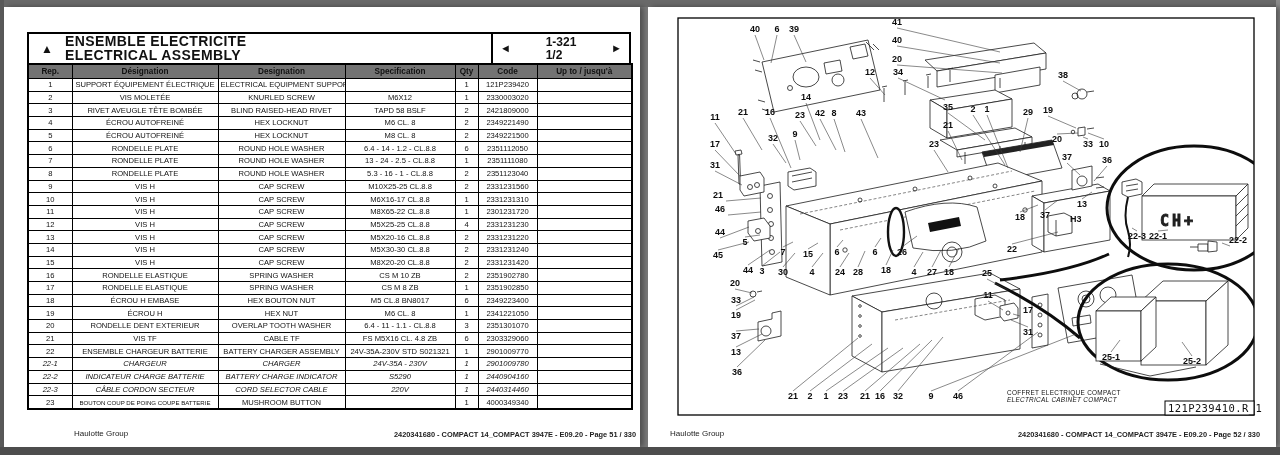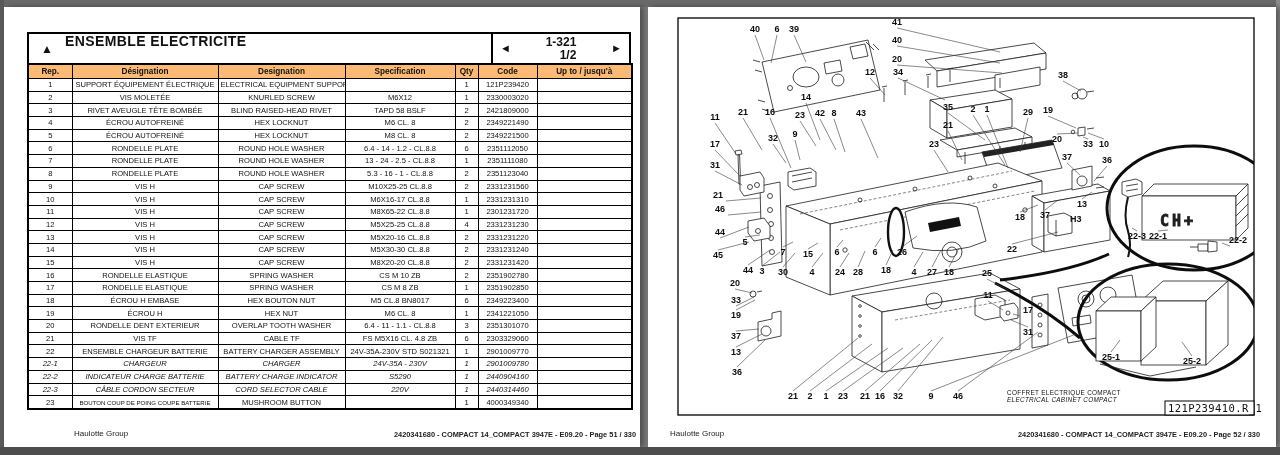--- a/index.html
+++ b/index.html
@@ -14,27 +14,27 @@
   #page-right{left:648px;width:628px}
 
   
   #titlebox{position:absolute;left:23px;top:25px;width:600px;height:29px;border:2px solid #000;
             display:flex;align-items:stretch;box-sizing:content-box}
   .tri{width:36px;display:flex;align-items:center;justify-content:center;font-size:12px}
   .titles{flex:1;display:flex;flex-direction:column;justify-content:flex-start;
           font-weight:bold;font-size:14px;line-height:14px;letter-spacing:.4px}
   .nav{width:122px;border-left:2px solid #000;display:flex;align-items:center;
        justify-content:space-between;padding:0 7px;font-weight:bold}
-  .nav .num{text-align:right;font-size:12px;line-height:13px}
+  .nav .num{text-align:left;font-size:12px;line-height:13px}
   .arr{font-size:11px;line-height:11px}
 
   
   table.parts{position:absolute;left:23px;top:56px;width:604px;border-collapse:collapse;
               table-layout:fixed;border:2px solid #000;text-align:center;font-size:7.6px}
-  table.parts th{border:1px solid #000;padding:0;height:13px;font-size:8.2px;font-weight:bold;background:#fdba74}
+  table.parts th{border:1px solid #000;padding:0;height:13px;font-size:8.2px;font-weight:bold;background:#737373}
   table.parts td{border:1px solid #000;padding:0 2px;height:11.7px;overflow:hidden;white-space:nowrap}
   tr.it td{font-style:italic}
   td.smalltxt{font-size:6.1px}
 
   .footer-brand{position:absolute;top:422px;font-size:8px;font-weight:normal;color:#222}
   .footer-doc{position:absolute;top:423px;font-size:7.4px;font-weight:bold;color:#222}
   #page-left .footer-brand{left:70px}
   #page-left .footer-doc{right:4px}
   #page-right .footer-brand{left:22px}
   #page-right .footer-doc{right:16px}
@@ -59,20 +59,21 @@
 <div class="frame-top"></div>
 <div class="frame-left"></div>
 <div class="frame-right"></div>
 
 <div class="page" id="page-left">
 
   <div id="titlebox">
     <span class="tri">▲</span>
     <span class="titles">
       <span>ENSEMBLE ELECTRICITE</span>
+      <span>ELECTRICAL ASSEMBLY</span>
     </span>
     <span class="nav">
       <span class="arr">◄</span>
       <span class="num">
         <span>1-321</span><br>
         <span>1/2</span>
       </span>
       <span class="arr">►</span>
     </span>
   </div>

